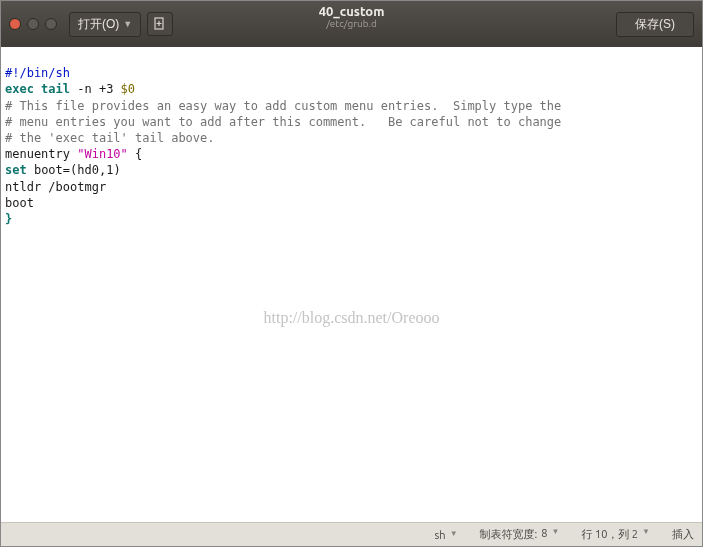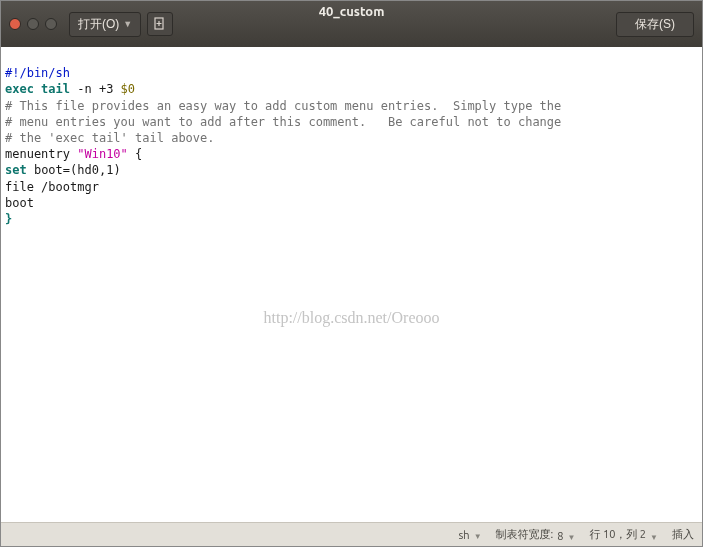--- a/index.html
+++ b/index.html
@@ -98,21 +98,21 @@
       height: 24px;
       background: #e3e0d9;
       border-top: 1px solid #c8c4bb;
       display: flex;
       align-items: center;
       font-size: 11px;
       color: #4a4843;
       padding: 0 8px;
       gap: 14px;
     }
-    .sb-item { display: flex; align-items: flex-end; gap: 4px; cursor: pointer; }
+    .sb-item { display: flex; align-items: flex-start; gap: 4px; cursor: pointer; margin-left: 8px; }
     .sb-chev { font-size: 8px; opacity: .6; }
     .sb-spacer { flex: 1; }
   </style>
 </head>
 <body>
 
 <div class="titlebar">
   <div class="traffic-lights">
     <div class="tl close"></div>
     <div class="tl"></div>
@@ -123,36 +123,37 @@
     <span class="chev">▼</span>
   </button>
   <div class="btn-icon">
     <svg width="14" height="14" viewBox="0 0 14 14">
         <rect x="2" y="1" width="8" height="11" stroke-width="1.2"></rect>
         <path d="M6 4 v5 M3.5 6.5 h5" stroke-width="1.2"></path>
       </svg>
   </div>
   <div class="title-center">
     <div class="title-main">40_custom</div>
+    <div class="title-sub">/etc/grub.d</div>
   </div>
   <div class="spacer"></div>
   <button class="btn-save">
     <span>保存(S)</span>
   </button>
 </div>
 
 <div class="editor">
 <span class="shebang">#!/bin/sh</span>
 <span class="kw">exec tail</span><span> -n +3 </span><span class="arg">$0</span>
 <span class="cmt"># This file provides an easy way to add custom menu entries.  Simply type the</span>
 <span class="cmt"># menu entries you want to add after this comment.   Be careful not to change</span>
 <span class="cmt"># the 'exec tail' tail above.</span>
 <span>menuentry </span><span class="str">"Win10"</span><span> {</span>
 <span class="kw">set</span><span> boot=(hd0,1)</span>
-<span>file /bootmgr</span>
+<span>ntldr /bootmgr</span>
 <span>boot</span>
 <span class="kw">}</span>
 <div class="watermark">http://blog.csdn.net/Oreooo</div>
 </div>
 
 <div class="statusbar">
   <div class="sb-spacer"></div>
   <div class="sb-item">
     <span>sh</span>
     <span class="sb-chev">▼</span>

